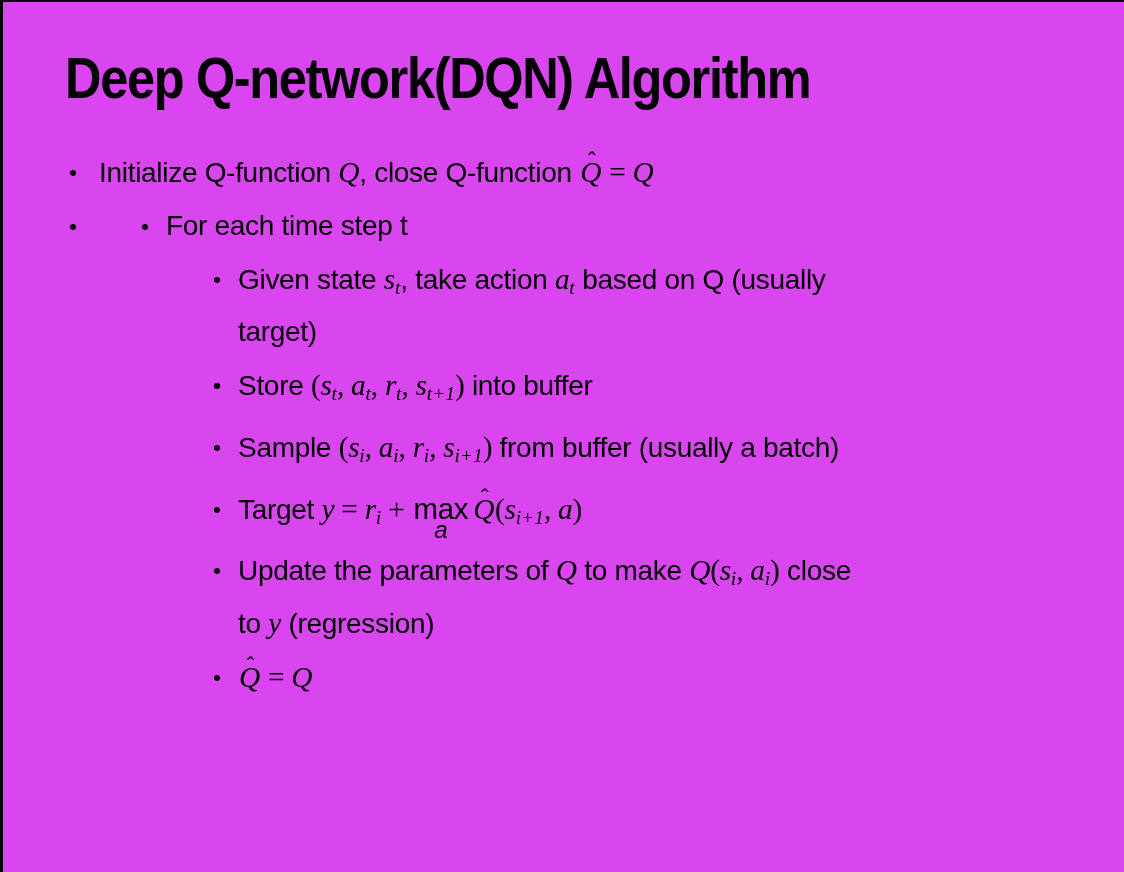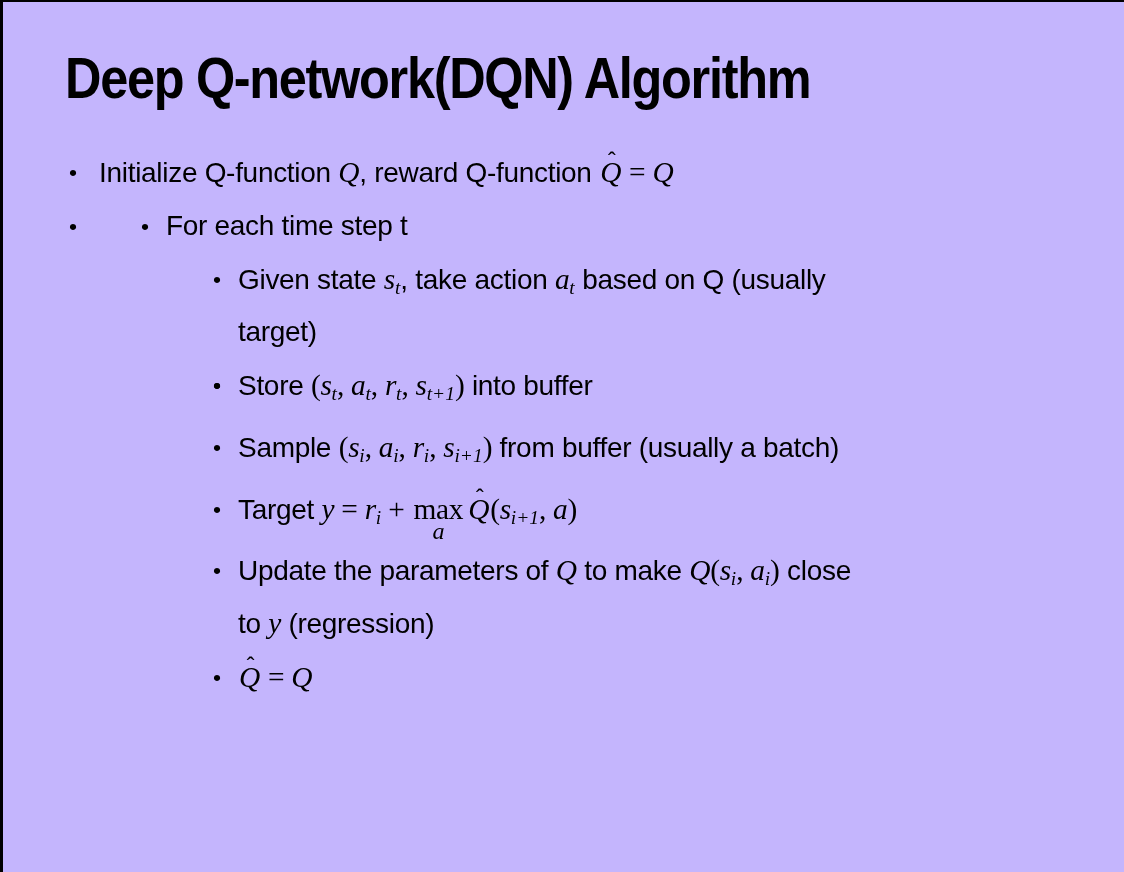--- a/index.html
+++ b/index.html
@@ -1,20 +1,20 @@
 <!DOCTYPE html>
 <html><head>
 <meta charset="utf-8">
 <style>
   html,body{margin:0;padding:0;background:#fff;}
   .page{
     position:relative;
     width:1124px;height:872px;
     box-sizing:border-box;
-    background:#c4b5fd;
+    background:#d946ef;
     border-left:3px solid #000;
     border-top:2px solid #000;
     overflow:hidden;
     font-family:"Liberation Sans",sans-serif;
     color:#000;
   }
   .title{
     position:absolute;
     left:62px;top:42px;
     font-size:58px;
@@ -49,35 +49,35 @@
   .m,.msub{font-family:"Liberation Serif",serif;font-style:italic;font-size:1.05em;}
   .mt{font-family:"Liberation Serif",serif;font-style:normal;font-size:1.05em;}
   .sub{font-size:0.66em;vertical-align:-0.25em;font-style:italic;letter-spacing:0;}
   .hat{position:relative;display:inline-block;font-family:"Liberation Serif",serif;font-style:italic;font-size:1.05em;margin:0 1px;}
   .hat .acc{
     position:absolute;top:-0.46em;left:55%;transform:translateX(-50%);
     font-family:"Liberation Sans",sans-serif;font-style:normal;font-size:0.8em;
   }
   .maxop{
     position:relative;display:inline-block;line-height:1;
-    font-family:Liberation Serif, serif;font-style:normal;font-size:1.05em;
+    font-family:Liberation Sans, sans-serif;font-style:normal;font-size:1.05em;
     margin:0 4px 0 2px;vertical-align:baseline;
   }
   .maxop .under{
     position:absolute;left:50%;top:1.02em;transform:translateX(-50%);
     font-style:italic;font-size:0.82em;
   }
 </style>
 </head>
 <body>
 
 <div class="page">
   <div class="title">Deep Q-network(DQN) Algorithm</div>
   <ul class="bullets">
-      <li class="l1 gap"><span class="marker">•</span><span class="content"><span class="seg-t">Initialize Q-function </span><span class="m">Q</span><span class="seg-t">, reward Q-function </span><span class="hat"><span class="acc">ˆ</span>Q</span><span class="mt"> = </span><span class="m">Q</span></span></li>
+      <li class="l1 gap"><span class="marker">•</span><span class="content"><span class="seg-t">Initialize Q-function </span><span class="m">Q</span><span class="seg-t">, close Q-function </span><span class="hat"><span class="acc">ˆ</span>Q</span><span class="mt"> = </span><span class="m">Q</span></span></li>
       <li class="l1"><span class="marker">•</span></li>
       <li class="l2"><span class="marker">•</span><span class="content"><span class="seg-t">For each time step t</span></span></li>
       <li class="l3"><span class="marker">•</span><span class="content"><span class="seg-t">Given state </span><span class="msub"><span>s</span><span class="sub">t</span></span><span class="seg-t">, take action </span><span class="msub"><span>a</span><span class="sub">t</span></span><span class="seg-t"> based on Q (usually</span><br><span class="seg-t">target)</span></span></li>
       <li class="l3"><span class="marker">•</span></li>
       <li class="l3"><span class="marker">•</span><span class="content"><span class="seg-t">Store </span><span class="mt">(</span><span class="msub"><span>s</span><span class="sub">t</span></span><span class="mt">, </span><span class="msub"><span>a</span><span class="sub">t</span></span><span class="mt">, </span><span class="msub"><span>r</span><span class="sub">t</span></span><span class="mt">, </span><span class="msub"><span>s</span><span class="sub">t+1</span></span><span class="mt">)</span><span class="seg-t"> into buffer</span></span></li>
       <li class="l3"><span class="marker">•</span><span class="content"><span class="seg-t">Sample </span><span class="mt">(</span><span class="msub"><span>s</span><span class="sub">i</span></span><span class="mt">, </span><span class="msub"><span>a</span><span class="sub">i</span></span><span class="mt">, </span><span class="msub"><span>r</span><span class="sub">i</span></span><span class="mt">, </span><span class="msub"><span>s</span><span class="sub">i+1</span></span><span class="mt">)</span><span class="seg-t"> from buffer (usually a batch)</span></span></li>
       <li class="l3 tall"><span class="marker">•</span><span class="content"><span class="seg-t">Target </span><span class="m">y</span><span class="mt"> = </span><span class="msub"><span>r</span><span class="sub">i</span></span><span class="mt"> + </span><span class="maxop">max<span class="under">a</span></span><span class="hat"><span class="acc">ˆ</span>Q</span><span class="mt">(</span><span class="msub"><span>s</span><span class="sub">i+1</span></span><span class="mt">, </span><span class="m">a</span><span class="mt">)</span></span></li>
       <li class="l3"><span class="marker">•</span><span class="content"><span class="seg-t">Update the parameters of </span><span class="m">Q</span><span class="seg-t"> to make </span><span class="m">Q</span><span class="mt">(</span><span class="msub"><span>s</span><span class="sub">i</span></span><span class="mt">, </span><span class="msub"><span>a</span><span class="sub">i</span></span><span class="mt">)</span><span class="seg-t"> close</span><br><span class="seg-t">to </span><span class="m">y</span><span class="seg-t"> (regression)</span></span></li>
       <li class="l3"><span class="marker">•</span><span class="content"><span class="hat"><span class="acc">ˆ</span>Q</span><span class="mt"> = </span><span class="m">Q</span></span></li>
     </ul>

